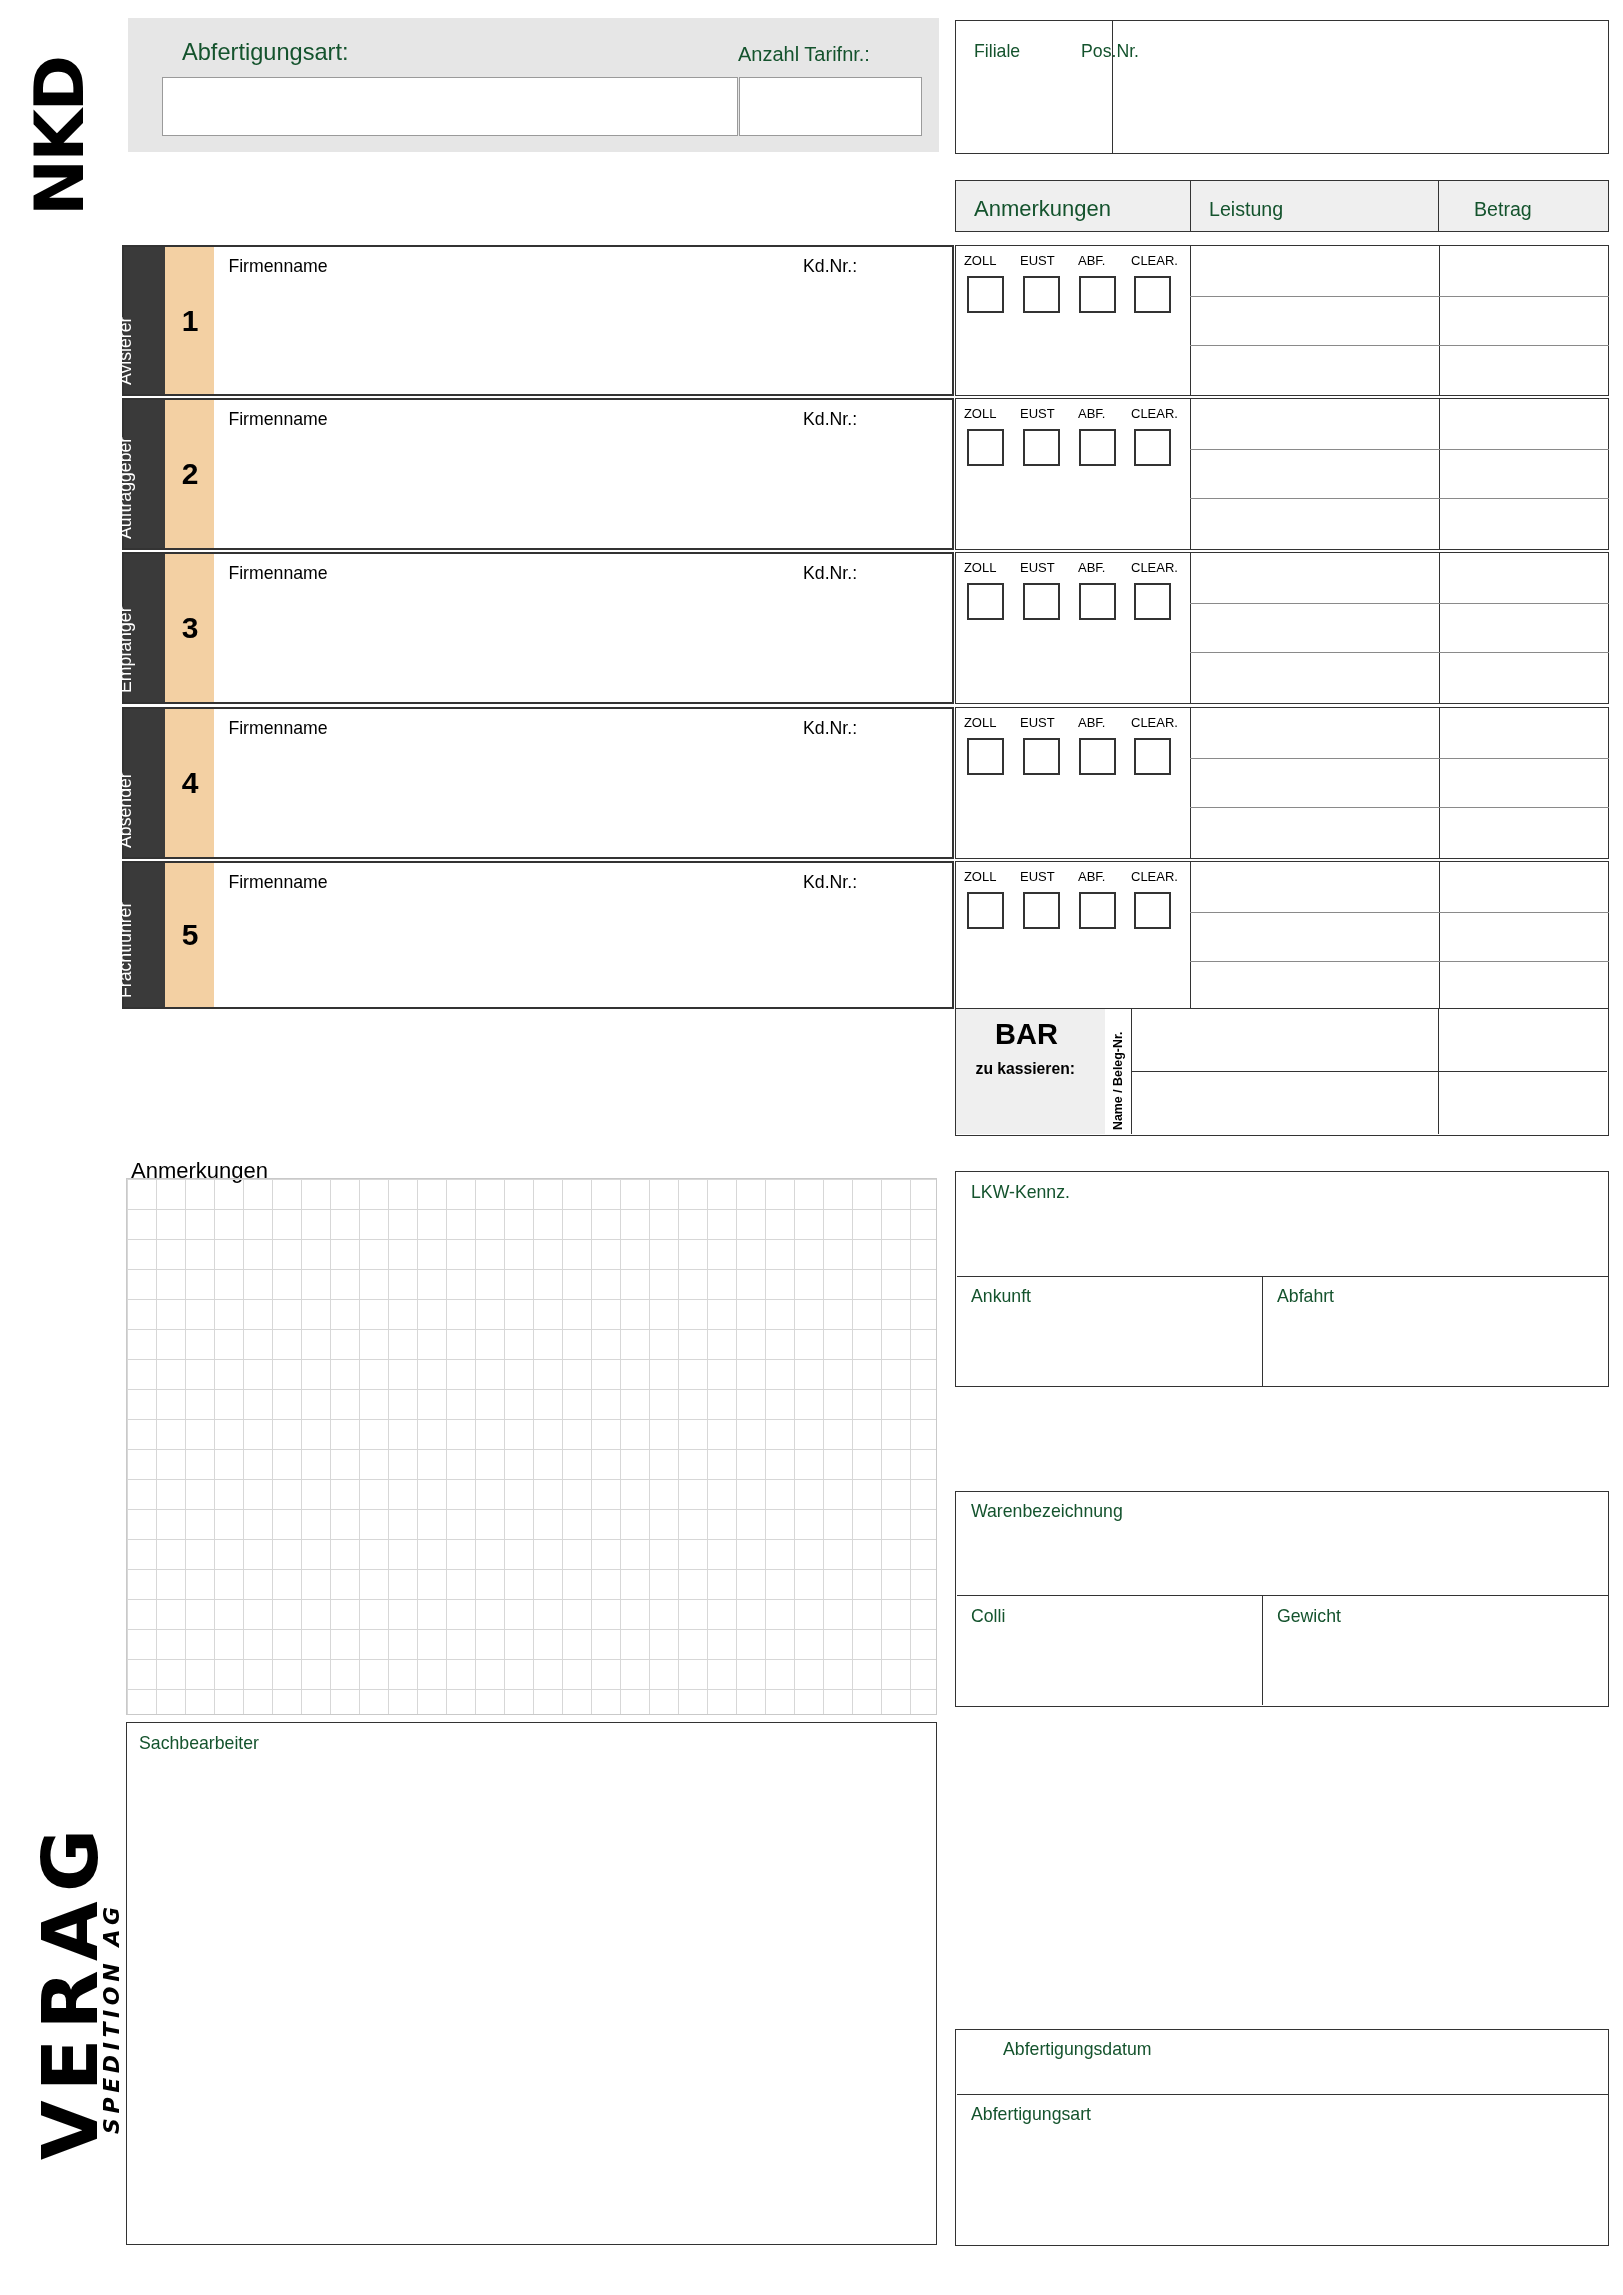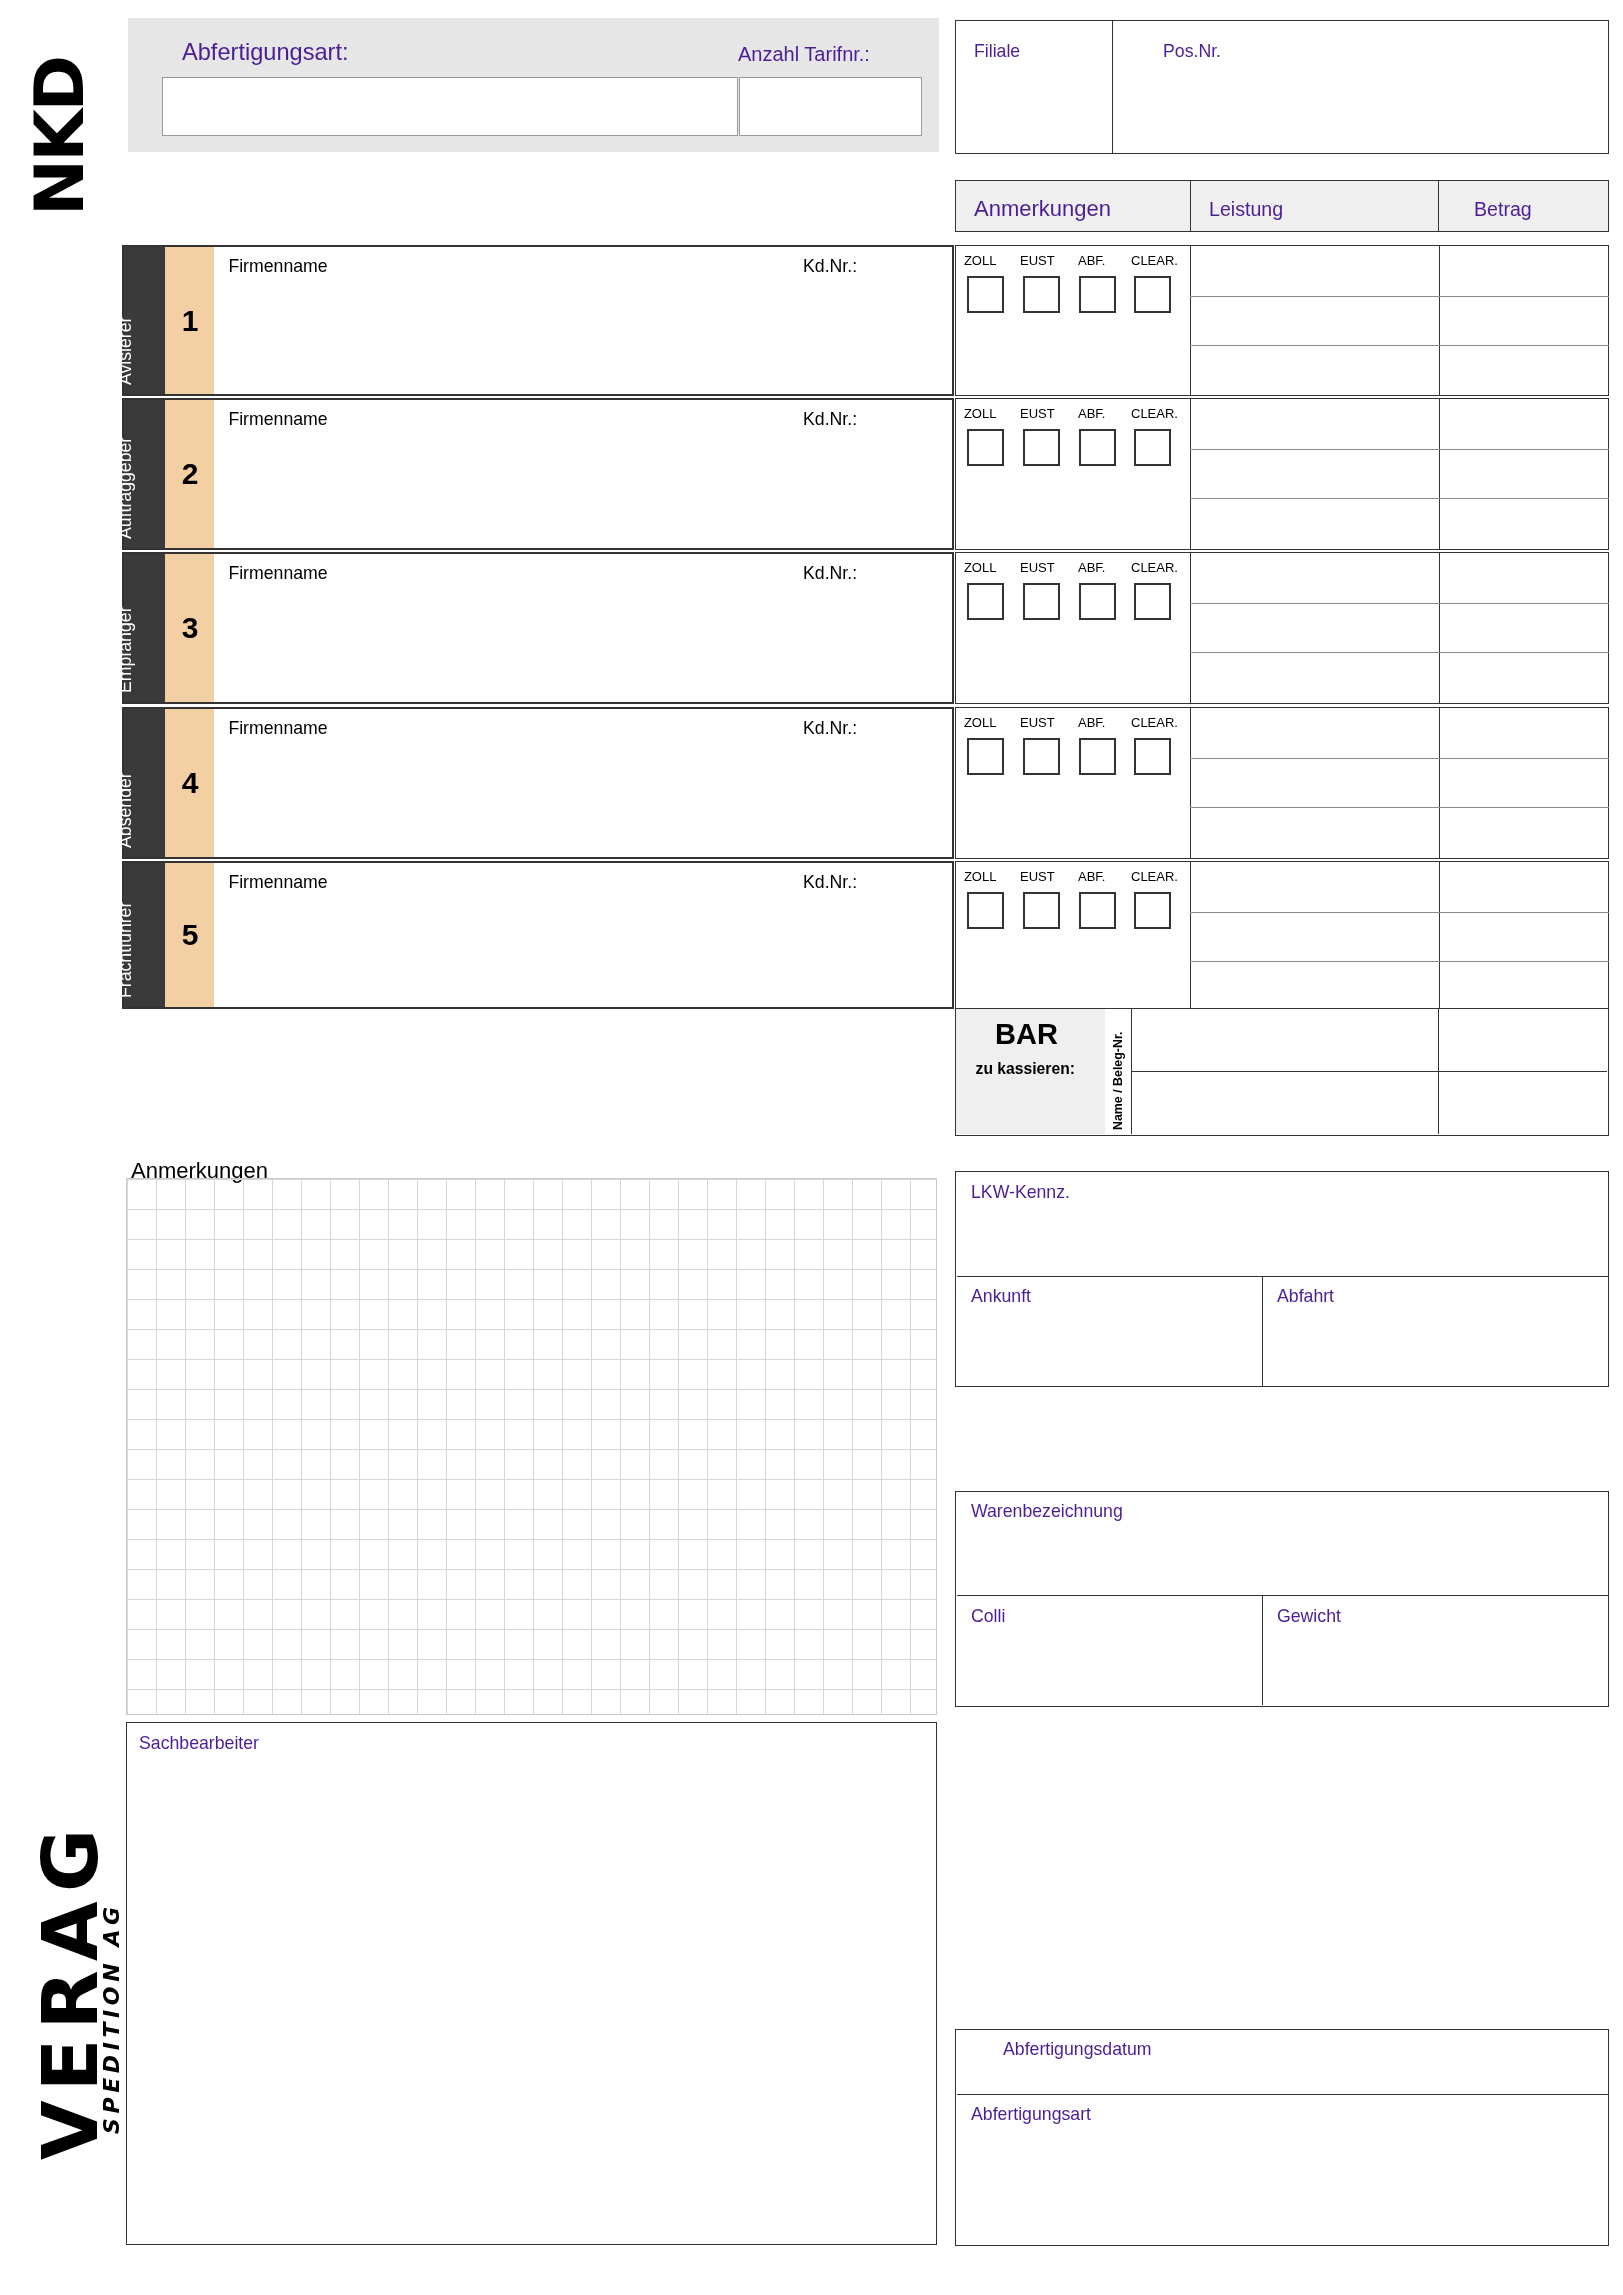--- a/index.html
+++ b/index.html
@@ -77,21 +77,21 @@
   
   .box {
     position: absolute;
     border: 1.3px solid #333;
     box-sizing: border-box;
     background: #fff;
   }
   .lbl {
     position: absolute;
     font-size: 17.7px;
-    color: #4c1d95;
+    color: #14532d;
     white-space: nowrap;
   }
 
   
   .abf-band {
     position: absolute;
     left: 128px;
     top: 18.3px;
     width: 811px;
     height: 134px;
@@ -219,21 +219,21 @@
 
   <div class="abf-band"></div>
   <div class="lbl" style="left:182px; top:39px; font-size:23.6px;">Abfertigungsart:</div>
   <div class="lbl" style="left:738px; top:43px; font-size:20px;">Anzahl Tarifnr.:</div>
   <div class="abf-input"></div>
   <div class="tarif-input"></div>
 
   <div class="box filiale-box"></div>
   <div class="filiale-div"></div>
   <div class="lbl" style="left:974px; top:41px;">Filiale</div>
-  <div class="lbl" style="left:1163px; top:41px;">Pos.Nr.</div>
+  <div class="lbl" style="left:1081px; top:41px;">Pos.Nr.</div>
   <div style="position:absolute;left:968px;top:72px;width:131px;height:72px;"></div>
   <div style="position:absolute;left:1123px;top:72px;width:471px;height:72px;"></div>
 
   <div class="abrech-head-grey"></div>
   <div class="lbl" style="left:974px; top:196px; font-size:22px;">Anmerkungen</div>
   <div class="abrech-leistung"></div>
   <div class="lbl" style="left:1209px; top:198px; font-size:19.6px;">Leistung</div>
   <div class="lbl" style="left:1474px; top:198px; font-size:19.6px;">Betrag</div>
 
   <div class="party-row" style="top:245px; height:151px;">

